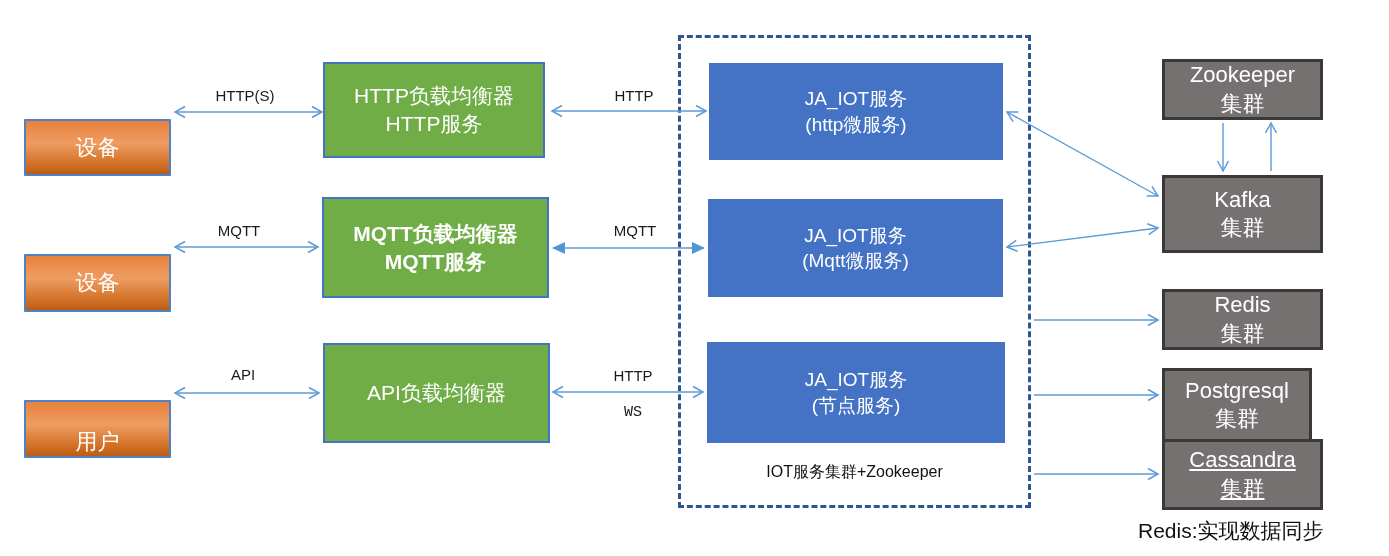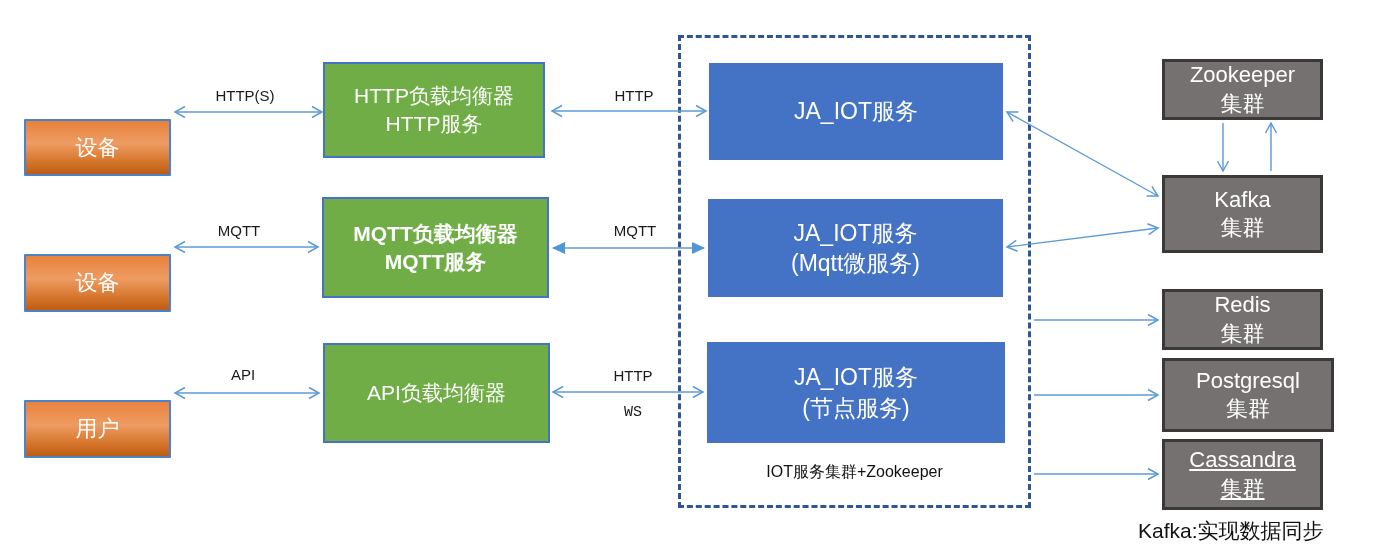--- a/index.html
+++ b/index.html
@@ -4,21 +4,21 @@
 <style>
   html,body{margin:0;padding:0;background:#fff;}
   body{font-family:"Liberation Sans","DejaVu Sans",sans-serif;}
   .canvas{position:relative;width:1389px;height:556px;background:#ffffff;overflow:hidden;}
   .arrow-layer{position:absolute;left:0;top:0;width:1389px;height:556px;z-index:1;}
   .node{position:absolute;display:flex;flex-direction:column;align-items:center;justify-content:center;
         text-align:center;color:#ffffff;z-index:2;box-sizing:border-box;line-height:1.32;}
   .actor{background:linear-gradient(180deg,#e8823c 0%,#ee9c62 42%,#d4742a 78%,#bc5d13 100%);
          border:2px solid #4f81c7;font-size:22px;border-radius:1px;margin-top:36px;}
   .balancer{background:#70ad47;border:2px solid #4472c4;font-size:21px;}
-  .service{background:#4472c4;font-size:23px;}
+  .service{background:#4472c4;font-size:19px;}
   .cluster{background:#767171;border:3px solid #3b3838;font-size:22px;line-height:1.28;}
   .dashed-box{position:absolute;left:678px;top:35px;width:353px;height:473px;
               border:3px dashed #2f5597;box-sizing:border-box;z-index:0;}
   .edge-label{position:absolute;transform:translate(-50%,-50%);font-size:15px;color:#1a1a1a;
               white-space:nowrap;z-index:2;}
   .cluster-caption{position:absolute;left:678px;top:462px;width:353px;text-align:center;
                    font-size:16px;color:#111;z-index:2;}
   .footnote{position:absolute;left:1138px;top:517px;font-size:21px;color:#111;z-index:2;white-space:nowrap;}
 </style>
 </head>
@@ -53,38 +53,39 @@
       <line x1="1034" y1="474" x2="1158" y2="474" marker-end="url(#ao)"></line>
     </g>
   </svg>
 
   <div class="node actor" style="left:24px;top:83px;width:147px;height:57px;">
     <span>设备</span>
   </div>
   <div class="node actor" style="left:24px;top:218px;width:147px;height:58px;">
     <span>设备</span>
   </div>
-  <div class="node actor" style="left:24px;top:364px;width:147px;height:58px;">
+  <div class="node actor" style="left:24px;top:364px;width:147px;height:58px;justify-content:flex-end;">
     <span>用户</span>
   </div>
 
   <div class="node balancer" style="left:323px;top:62px;width:222px;height:96px;">
     <span>HTTP负载均衡器</span>
     <span>HTTP服务</span>
   </div>
   <div class="node balancer" style="left:322px;top:197px;width:227px;height:101px;font-weight:bold;">
     <span>MQTT负载均衡器</span>
     <span>MQTT服务</span>
   </div>
   <div class="node balancer" style="left:323px;top:343px;width:227px;height:100px;">
     <span>API负载均衡器</span>
   </div>
 
   <div class="node service" style="left:709px;top:63px;width:294px;height:97px;">
     <span>JA_IOT服务</span>
+    <span>(http微服务)</span>
   </div>
   <div class="node service" style="left:708px;top:199px;width:295px;height:98px;">
     <span>JA_IOT服务</span>
     <span>(Mqtt微服务)</span>
   </div>
   <div class="node service" style="left:707px;top:342px;width:298px;height:101px;">
     <span>JA_IOT服务</span>
     <span>(节点服务)</span>
   </div>
 
@@ -95,32 +96,32 @@
     <span>集群</span>
   </div>
   <div class="node cluster" style="left:1162px;top:175px;width:161px;height:78px;text-align:right;">
     <span>Kafka</span>
     <span>集群</span>
   </div>
   <div class="node cluster" style="left:1162px;top:289px;width:161px;height:61px;">
     <span>Redis</span>
     <span>集群</span>
   </div>
-  <div class="node cluster" style="left:1162px;top:358px;width:172px;height:74px;">
+  <div class="node cluster" style="left:1162px;top:368px;width:150px;height:74px;">
     <span>Postgresql</span>
     <span>集群</span>
   </div>
   <div class="node cluster" style="left:1162px;top:439px;width:161px;height:71px;text-decoration:underline;">
     <span>Cassandra</span>
     <span>集群</span>
   </div>
 
   <div class="edge-label" style="left:245px;top:95px;">HTTP(S)</div>
   <div class="edge-label" style="left:634px;top:95px;">HTTP</div>
   <div class="edge-label" style="left:239px;top:230px;">MQTT</div>
   <div class="edge-label" style="left:635px;top:230px;">MQTT</div>
   <div class="edge-label" style="left:243px;top:374px;">API</div>
   <div class="edge-label" style="left:633px;top:375px;">HTTP</div>
   <div class="edge-label" style="left:633px;top:412px;font-family:Liberation Mono, monospace;">WS</div>
 
-  <div class="footnote">Kafka:实现数据同步</div>
+  <div class="footnote">Redis:实现数据同步</div>
 
 </div>
 
 </body></html>

